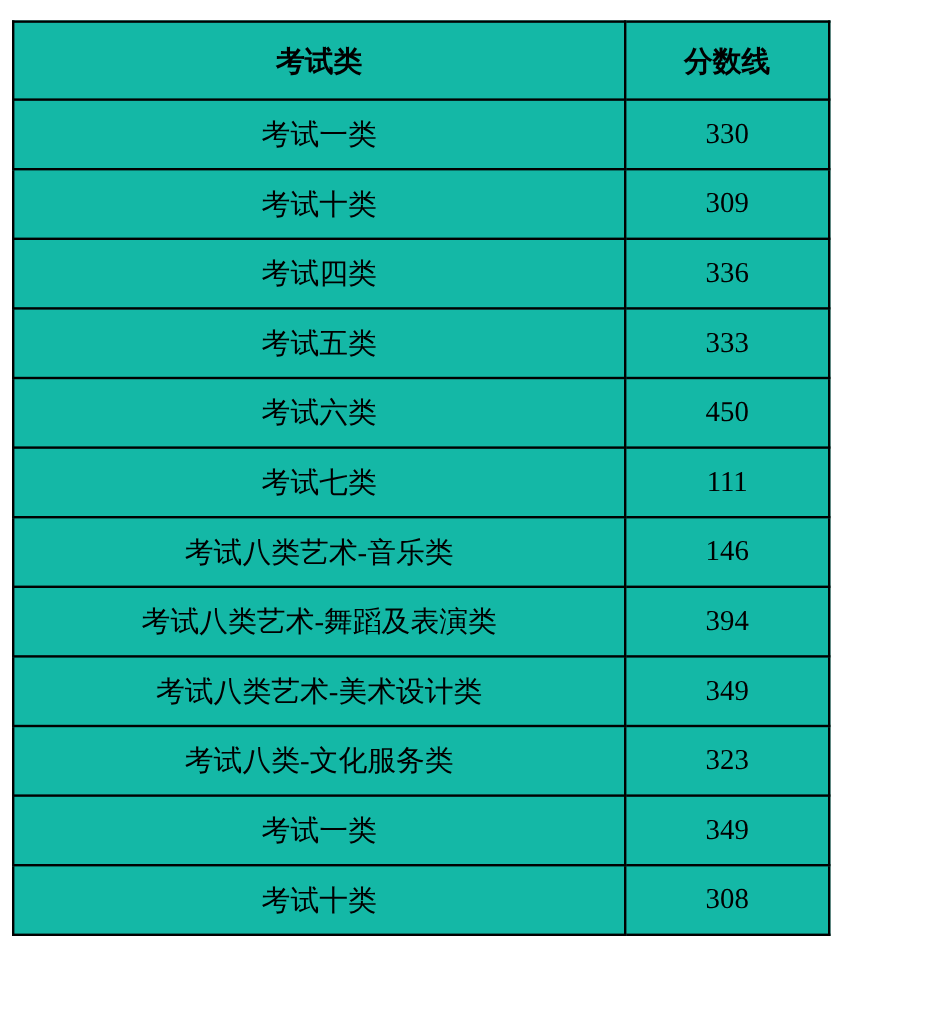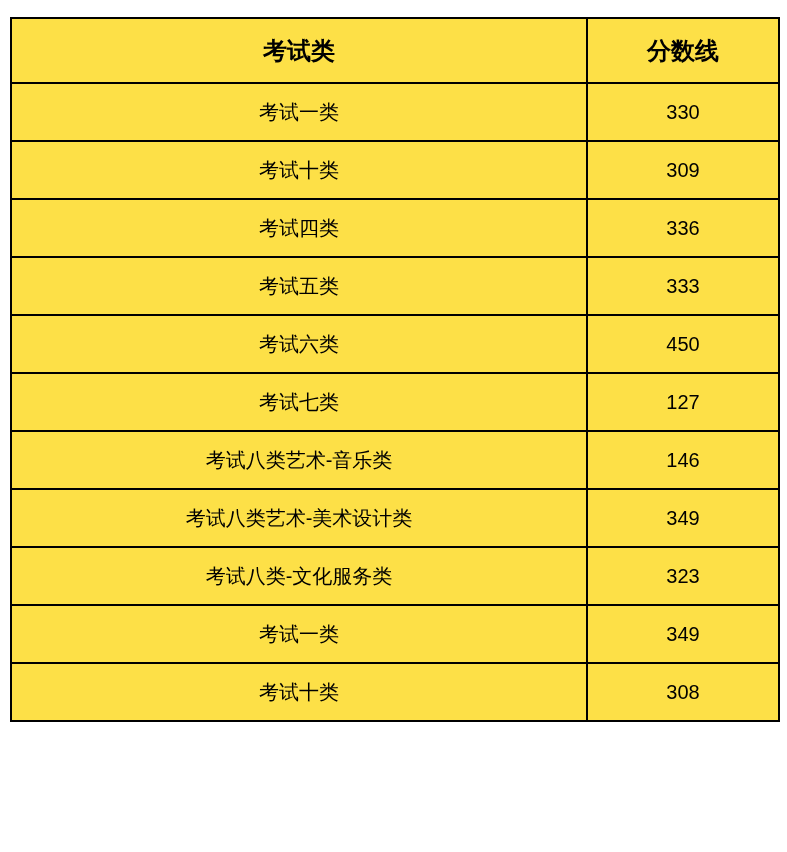--- a/index.html
+++ b/index.html
@@ -13,44 +13,44 @@
   .page {
     position: relative;
     width: 787px;
     height: 852px;
     background: #ffffff;
   }
   table.score-table {
     position: absolute;
     left: 10px;
     top: 17px;
-    width: 770px;
+    width: 682px;
     border-collapse: collapse;
     table-layout: fixed;
-    font-family: Liberation Sans, sans-serif;
+    font-family: Liberation Serif, serif;
     color: #000000;
-    background: #fde047;
+    background: #14b8a6;
   }
   table.score-table th,
   table.score-table td {
     border: 2px solid #000000;
     text-align: center;
     vertical-align: middle;
     padding: 0;
     overflow: hidden;
     white-space: nowrap;
   }
   table.score-table th {
     height: 63px;
     font-size: 24px;
     font-weight: bold;
   }
   table.score-table td {
     height: 56px;
-    font-size: 20px;
+    font-size: 24px;
     font-weight: normal;
     border-radius: 28px;
   }
   col.col-category { width: 75%; }
   col.col-score    { width: 25%; }
 </style>
 </head>
 <body>
 
 <div class="page">
@@ -81,25 +81,29 @@
       <tr>
         <td>考试五类</td>
         <td>333</td>
       </tr>
       <tr>
         <td>考试六类</td>
         <td>450</td>
       </tr>
       <tr>
         <td>考试七类</td>
-        <td>127</td>
+        <td>111</td>
       </tr>
       <tr>
         <td>考试八类艺术-音乐类</td>
         <td>146</td>
+      </tr>
+      <tr>
+        <td>考试八类艺术-舞蹈及表演类</td>
+        <td>394</td>
       </tr>
       <tr>
         <td>考试八类艺术-美术设计类</td>
         <td>349</td>
       </tr>
       <tr>
         <td>考试八类-文化服务类</td>
         <td>323</td>
       </tr>
       <tr>

